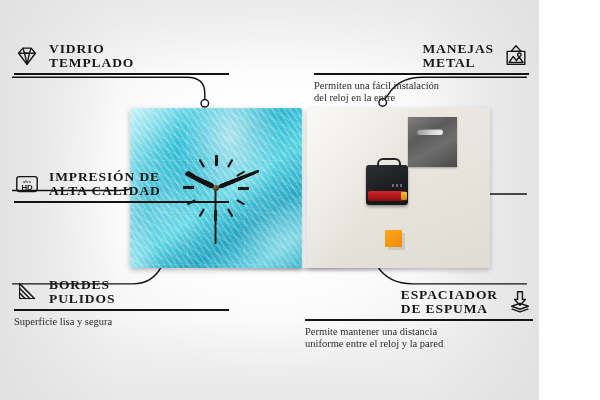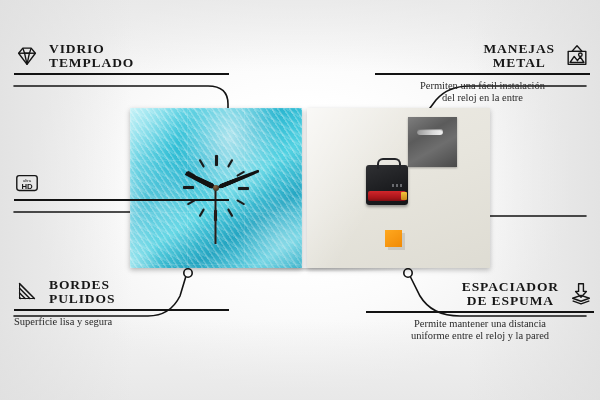--- a/index.html
+++ b/index.html
@@ -2,21 +2,21 @@
 <html><head>
 <meta charset="utf-8">
 <style>
   html,body{margin:0;padding:0;}
   body{
     width:600px;height:400px;overflow:hidden;
     font-family:"Liberation Serif", serif;
     background:#ffffff;
   }
   .stage{
-    position:relative;width:600px;height:400px;
+    position:relative;width:539px;height:400px;
     background:
       radial-gradient(ellipse 46% 52% at 50% 46%, #ffffff 0%, #ffffff 38%, #fbfbfb 62%, #f2f2f2 100%),
       linear-gradient(180deg,#f0f0f0 0%,#fafafa 30%,#fdfdfd 55%,#f4f4f4 100%);
     overflow:hidden;
   }
   .vig{
     position:absolute;inset:0;
     background:
       linear-gradient(90deg, rgba(222,222,222,.75) 0%, rgba(255,255,255,0) 22%, rgba(255,255,255,0) 78%, rgba(222,222,222,.75) 100%),
       linear-gradient(180deg, rgba(226,226,226,.55) 0%, rgba(255,255,255,0) 18%, rgba(255,255,255,0) 80%, rgba(228,228,228,.7) 100%);
@@ -131,21 +131,21 @@
     box-shadow:3px 3px 0 rgba(0,0,0,.10);
   }
   .shadow{
     position:absolute;left:8px;top:160px;width:352px;height:10px;
     background:radial-gradient(ellipse 50% 60% at 50% 0%, rgba(0,0,0,.22), rgba(0,0,0,0) 72%);
   }
 
   
   .callout{position:absolute;width:215px;}
   .callout.left{text-align:left;}
-  .callout.right{text-align:center;}
+  .callout.right{text-align:left;}
   .co-head{
     display:flex;align-items:center;gap:9px;
     padding-bottom:3px;
   }
   .callout.right .co-head{flex-direction:row-reverse;}
   .co-title{
     font-family:"Liberation Serif", serif;
     font-weight:bold;font-size:13.5px;line-height:14px;
     letter-spacing:.9px;color:#171717;text-transform:uppercase;
     white-space:pre-line;
@@ -156,21 +156,21 @@
     font-family:"Liberation Serif", serif;white-space:pre-line;
   }
   .ic{width:26px;height:26px;flex:0 0 26px;display:block;}
 
   
   #co-vidrio   {left:14px;  top:42px;}
   #co-impresion{left:14px;  top:170px;}
   #co-bordes   {left:14px;  top:278px;}
   #co-manejas  {right:10px; top:42px;}
   #co-mecanismo{right:10px; top:172px;}
-  #co-espaciador{right:6px; top:280px; width:228px;}
+  #co-espaciador{right:6px; top:288px; width:228px;}
 
   .lines{position:absolute;inset:0;pointer-events:none;}
 </style>
 </head>
 <body>
 
 <div class="stage">
   <div class="vig"></div>
 
   <svg class="lines" viewBox="0 0 600 400">
@@ -285,20 +285,22 @@
     <div class="co-rule"></div>
   </div>
 
   <div class="callout left" id="co-impresion">
     <div class="co-head">
       <svg class="ic" viewBox="0 0 28 28">
         <rect x="3" y="6" width="22" height="16" rx="2.5" fill="none" stroke="#151515" stroke-width="1.5"></rect>
         <text x="14" y="13.2" font-family="Liberation Sans, sans-serif" font-size="4.6" text-anchor="middle" fill="#151515">ultra</text>
         <text x="14" y="20.2" font-family="Liberation Sans, sans-serif" font-size="8.4" font-weight="bold" text-anchor="middle" fill="#151515">HD</text>
       </svg>
+      <div class="co-title">IMPRESIÓN DE
+ALTA CALIDAD</div>
     </div>
     <div class="co-rule"></div>
   </div>
 
   <div class="callout left" id="co-bordes">
     <div class="co-head">
       <svg class="ic" viewBox="0 0 28 28">
         <g stroke="#151515" stroke-width="1.6" stroke-linecap="round">
           <path d="M6 5 L22 21"></path>
             <path d="M6 10 L17 21"></path>

